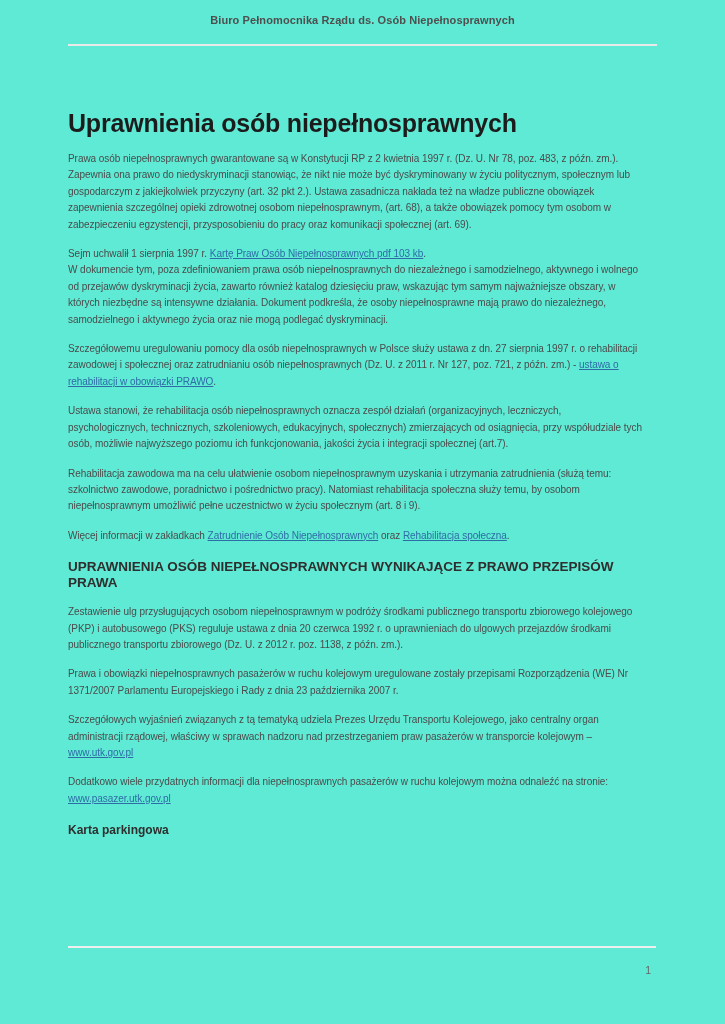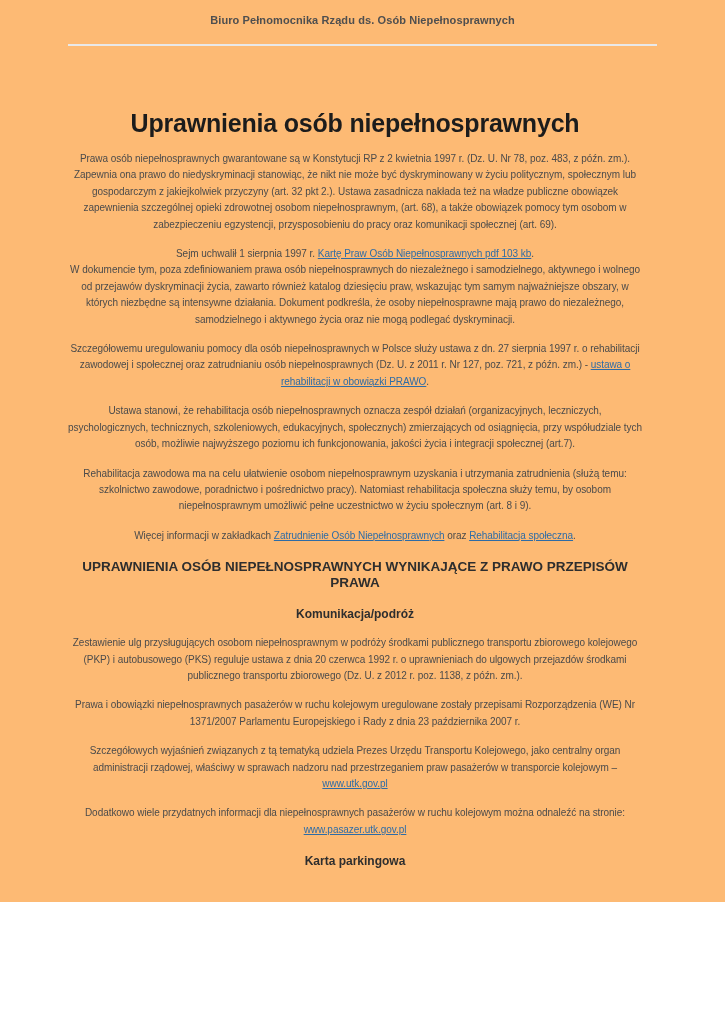--- a/index.html
+++ b/index.html
@@ -13,42 +13,41 @@
   }
   *{box-sizing:border-box;}
   html,body{margin:0;padding:0;}
   body{
     background:#ffffff;
     font-family:"Liberation Sans", sans-serif;
   }
   .page{
     position:relative;
     width:725px;
-    height:902px;
-    background:#fdba74;
+    height:1024px;
+    background:#5eead4;
     overflow:hidden;
   }
   .running-header{
     padding-top:14px;
     text-align:center;
     font-size:11px;
     font-weight:bold;
     color:var(--header-color);
     letter-spacing:0.1px;
   }
   .rule{
     height:0;
     border-top:2px solid var(--rule-color);
   }
   .top-rule{
     margin:18px 68px 0 68px;
   }
   .content{
     margin:0 83px 0 68px;
-    text-align:center;
   }
   h1.doc-title{
     margin:62px 0 0 0;
     font-size:25px;
     line-height:30px;
     font-weight:bold;
     color:var(--title-color);
     letter-spacing:-0.2px;
   }
   .content h2{
@@ -103,21 +102,20 @@
   <main class="content">
     <h1 class="doc-title">Uprawnienia osób niepełnosprawnych</h1>
     <div>
         <p><span>Prawa osób niepełnosprawnych gwarantowane są w Konstytucji RP z 2 kwietnia 1997 r. (Dz. U. Nr 78, poz. 483, z późn. zm.). Zapewnia ona prawo do niedyskryminacji stanowiąc, że nikt nie może być dyskryminowany w życiu politycznym, społecznym lub gospodarczym z jakiejkolwiek przyczyny (art. 32 pkt 2.). Ustawa zasadnicza nakłada też na władze publiczne obowiązek zapewnienia szczególnej opieki zdrowotnej osobom niepełnosprawnym, (art. 68), a także obowiązek pomocy tym osobom w zabezpieczeniu egzystencji, przysposobieniu do pracy oraz komunikacji społecznej (art. 69).</span></p>
         <p><span>Sejm uchwalił 1 sierpnia 1997 r. </span><a href="#">Kartę Praw Osób Niepełnosprawnych pdf 103 kb</a><span>.</span><br><span>W dokumencie tym, poza zdefiniowaniem prawa osób niepełnosprawnych do niezależnego i samodzielnego, aktywnego i wolnego od przejawów dyskryminacji życia, zawarto również katalog dziesięciu praw, wskazując tym samym najważniejsze obszary, w których niezbędne są intensywne działania. Dokument podkreśla, że osoby niepełnosprawne mają prawo do niezależnego, samodzielnego i aktywnego życia oraz nie mogą podlegać dyskryminacji.</span></p>
         <p><span>Szczegółowemu uregulowaniu pomocy dla osób niepełnosprawnych w Polsce służy ustawa z dn. 27 sierpnia 1997 r. o rehabilitacji zawodowej i społecznej oraz zatrudnianiu osób niepełnosprawnych (Dz. U. z 2011 r. Nr 127, poz. 721, z późn. zm.) - </span><a href="#">ustawa o rehabilitacji w obowiązki PRAWO</a><span>.</span></p>
         <p><span>Ustawa stanowi, że rehabilitacja osób niepełnosprawnych oznacza zespół działań (organizacyjnych, leczniczych, psychologicznych, technicznych, szkoleniowych, edukacyjnych, społecznych) zmierzających od osiągnięcia, przy współudziale tych osób, możliwie najwyższego poziomu ich funkcjonowania, jakości życia i integracji społecznej (art.7).</span></p>
         <p><span>Rehabilitacja zawodowa ma na celu ułatwienie osobom niepełnosprawnym uzyskania i utrzymania zatrudnienia (służą temu: szkolnictwo zawodowe, poradnictwo i pośrednictwo pracy). Natomiast rehabilitacja społeczna służy temu, by osobom niepełnosprawnym umożliwić pełne uczestnictwo w życiu społecznym (art. 8 i 9).</span></p>
         <p><span>Więcej informacji w zakładkach </span><a href="#">Zatrudnienie Osób Niepełnosprawnych</a><span> oraz </span><a href="#">Rehabilitacja społeczna</a><span>.</span></p>
         <h2>UPRAWNIENIA OSÓB NIEPEŁNOSPRAWNYCH WYNIKAJĄCE Z PRAWO PRZEPISÓW PRAWA</h2>
-        <h3>Komunikacja/podróż</h3>
         <p><span>Zestawienie ulg przysługujących osobom niepełnosprawnym w podróży środkami publicznego transportu zbiorowego kolejowego (PKP) i autobusowego (PKS) reguluje ustawa z dnia 20 czerwca 1992 r. o uprawnieniach do ulgowych przejazdów środkami publicznego transportu zbiorowego (Dz. U. z 2012 r. poz. 1138, z późn. zm.).</span></p>
         <p><span>Prawa i obowiązki niepełnosprawnych pasażerów w ruchu kolejowym uregulowane zostały przepisami Rozporządzenia (WE) Nr 1371/2007 Parlamentu Europejskiego i Rady z dnia 23 października 2007 r.</span></p>
         <p><span>Szczegółowych wyjaśnień związanych z tą tematyką udziela Prezes Urzędu Transportu Kolejowego, jako centralny organ administracji rządowej, właściwy w sprawach nadzoru nad przestrzeganiem praw pasażerów w transporcie kolejowym – </span><a href="#">www.utk.gov.pl</a></p>
         <p><span>Dodatkowo wiele przydatnych informacji dla niepełnosprawnych pasażerów w ruchu kolejowym można odnaleźć na stronie: </span><a href="#">www.pasazer.utk.gov.pl</a></p>
         <h3>Karta parkingowa</h3>
       </div>
   </main>
 
   <div class="rule footer-rule"></div>
 

